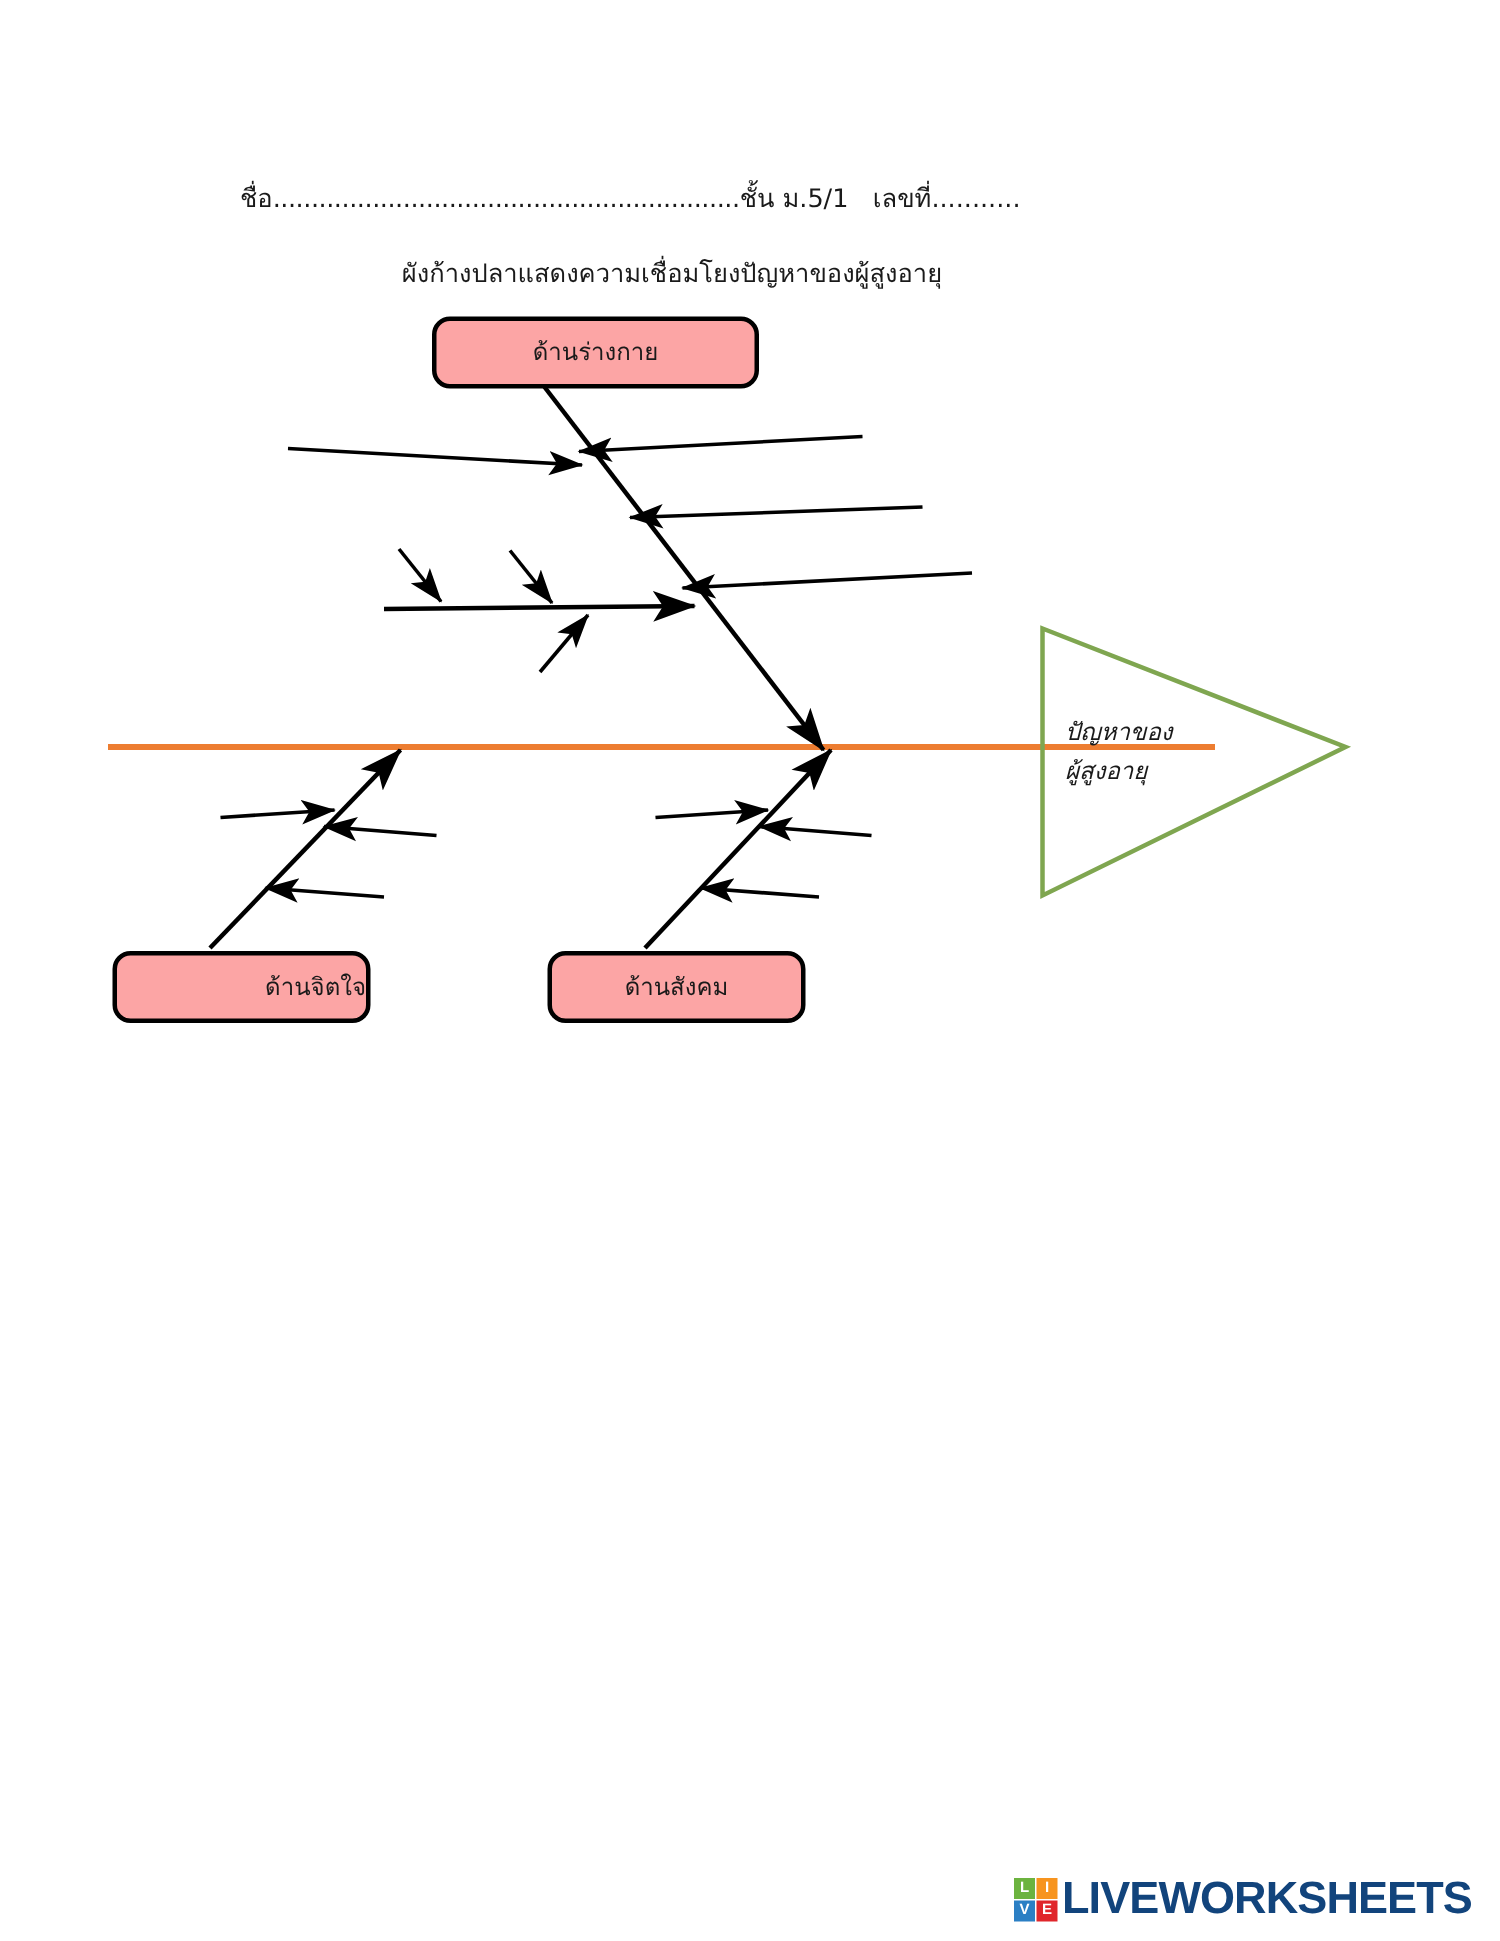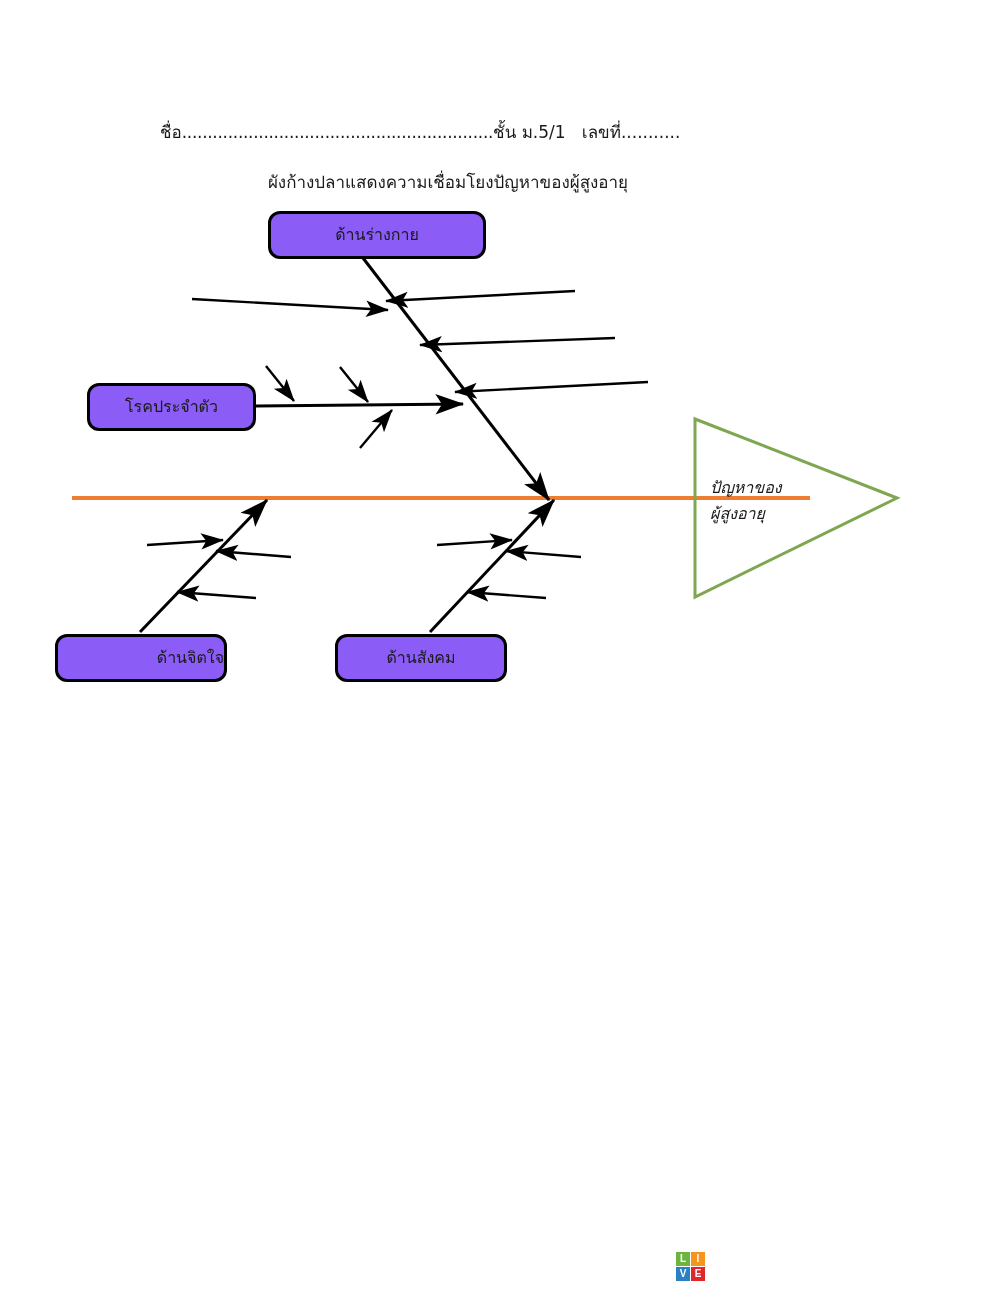--- a/index.html
+++ b/index.html
@@ -58,33 +58,34 @@
     width: 1000px;
     height: 1294px;
   }
 
   
   .cat-box {
     position: absolute;
     box-sizing: border-box;
     border: 3px solid #000000;
     border-radius: 12px;
-    background: #8b5cf6;
+    background: #fca5a5;
     display: flex;
     align-items: center;
     justify-content: center;
     font-size: 16px;
     color: #1a1a1a;
     text-align: center;
     line-height: 1.1;
+    margin-left: 20px;
   }
   #box-physical { left: 268px; top: 211px;  width: 218px; height: 48px; }
   #box-disease  { left: 87px;  top: 383px;  width: 169px; height: 48px; }
   #box-mental   { left: 55px;  top: 634px;  width: 172px; height: 48px; justify-content: flex-end; }
-  #box-social   { left: 335px; top: 634px;  width: 172px; height: 48px; }
+  #box-social   { left: 345px; top: 634px;  width: 172px; height: 48px; }
 
   
   .head-label {
     position: absolute;
     left: 710px;
     top: 475px;
     width: 120px;
     font-size: 16px;
     color: #1a1a1a;
     line-height: 1.65;
@@ -170,23 +171,20 @@
 
     <line x1="437" y1="545" x2="512" y2="540" stroke="#000000" stroke-width="2.4" marker-end="url(#arrowBlack)"></line>
     <line x1="581" y1="557" x2="506" y2="551" stroke="#000000" stroke-width="2.4" marker-end="url(#arrowBlack)"></line>
     <line x1="546" y1="598" x2="467" y2="592" stroke="#000000" stroke-width="2.4" marker-end="url(#arrowBlack)"></line>
   </svg>
 
   <div class="cat-box" id="box-physical">
     <span>ด้านร่างกาย</span>
   </div>
 
-  <div class="cat-box" id="box-disease">
-    <span>โรคประจำตัว</span>
-  </div>
 
   <div class="cat-box" id="box-mental">
     <span>ด้านจิตใจ</span>
   </div>
 
   <div class="cat-box" id="box-social">
     <span>ด้านสังคม</span>
   </div>
 
   <div class="head-label">
@@ -194,15 +192,16 @@
     <div>ผู้สูงอายุ</div>
   </div>
 
   <div id="logo">
     <div class="logo-tiles">
       <div class="logo-tile" style="background: rgb(108, 179, 63);">L</div>
       <div class="logo-tile" style="background: rgb(247, 148, 30);">I</div>
       <div class="logo-tile" style="background: rgb(43, 127, 196);">V</div>
       <div class="logo-tile" style="background: rgb(224, 38, 43);">E</div>
     </div>
+    <div class="logo-word" style="color: rgb(18, 68, 124);">LIVEWORKSHEETS</div>
   </div>
 
 </div>
 
 </body></html>

